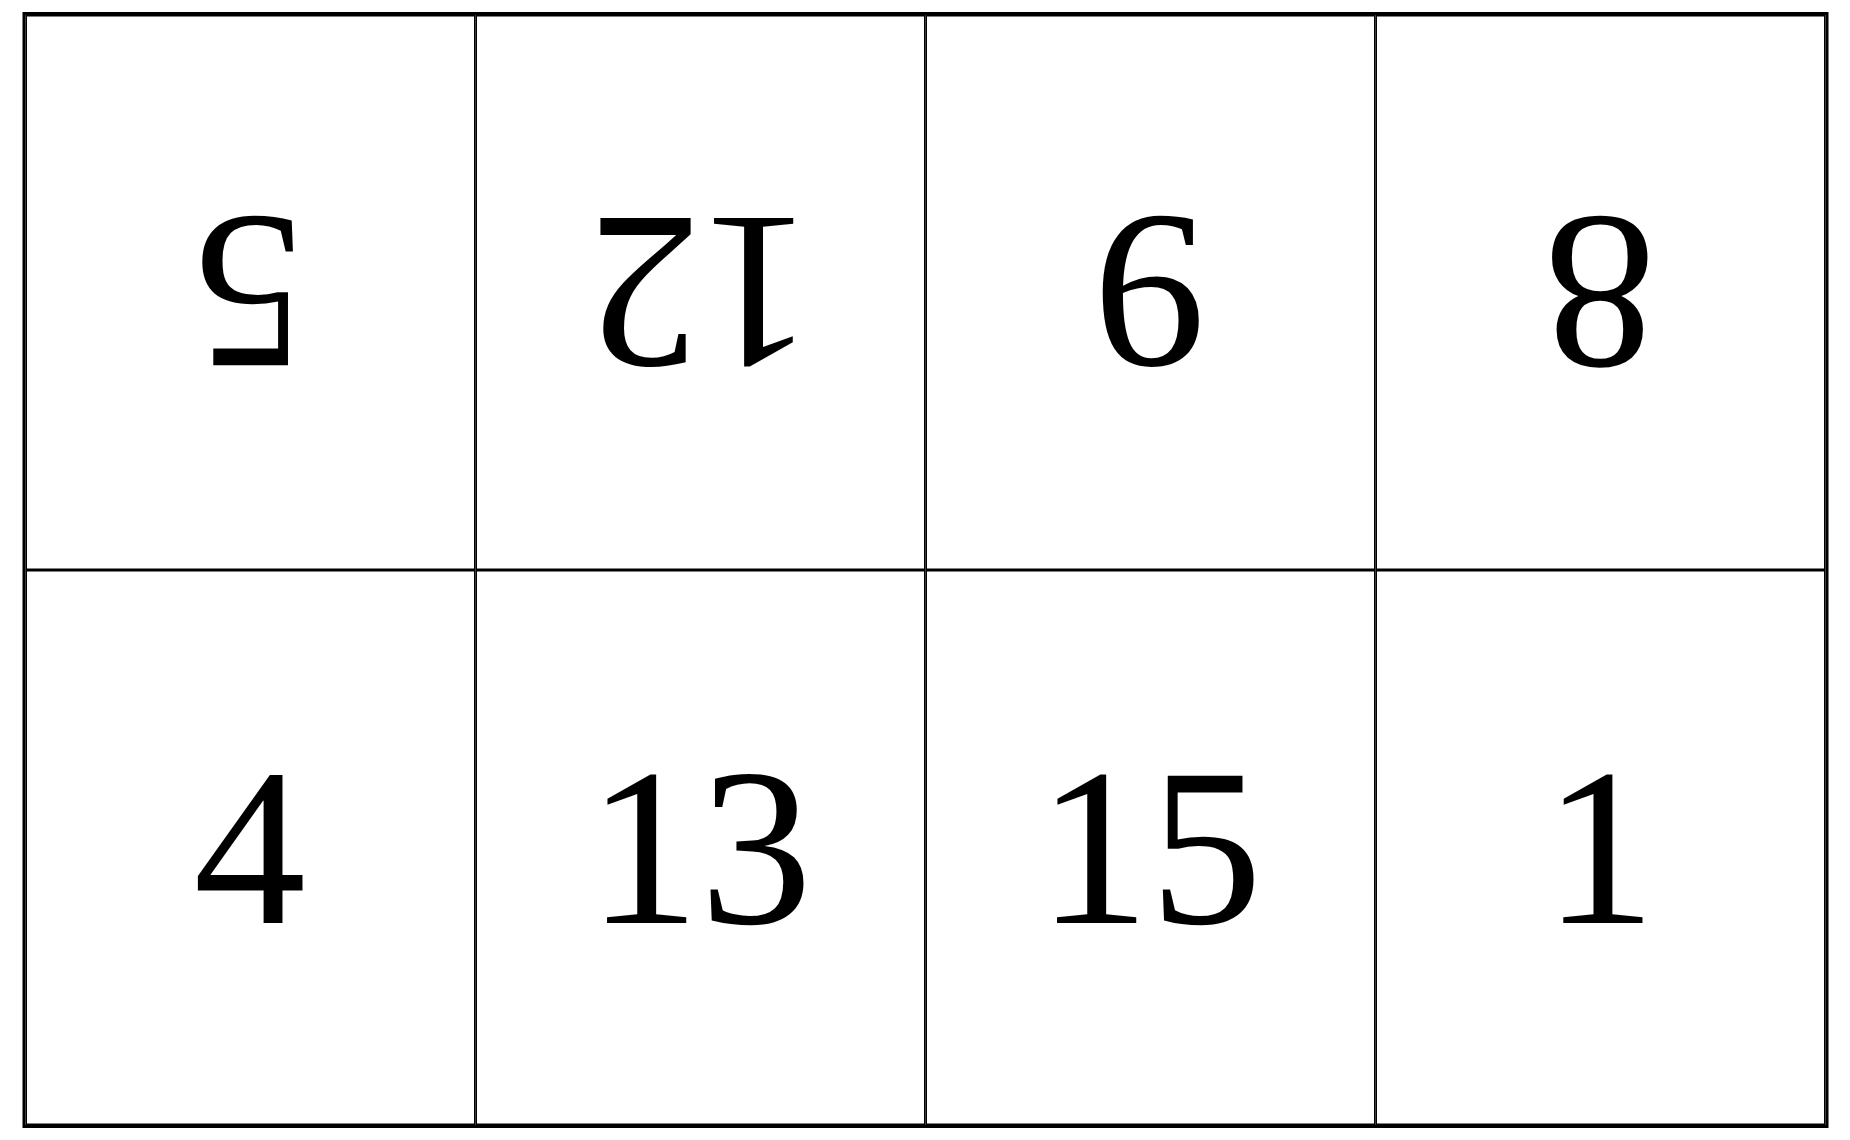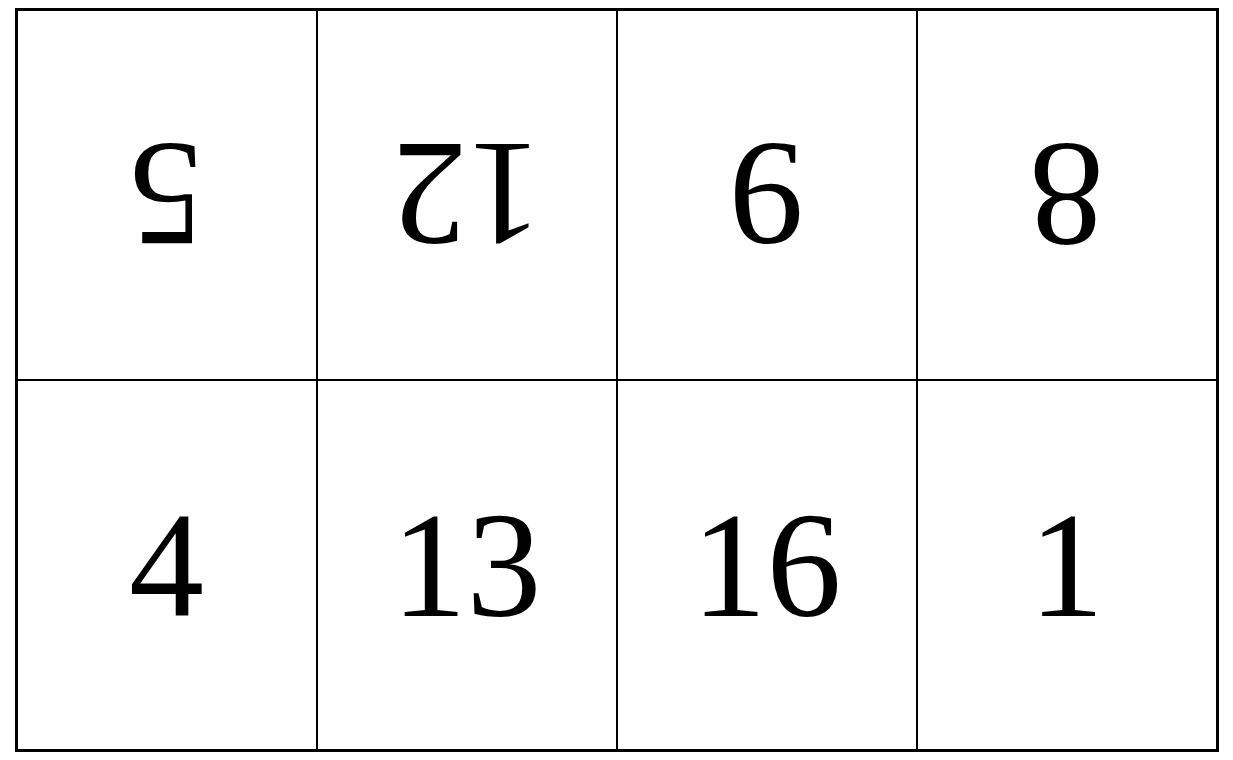--- a/index.html
+++ b/index.html
@@ -51,18 +51,18 @@
   <div class="cell">
     <span class="rotated">8</span>
   </div>
   <div class="cell">
     <span>4</span>
   </div>
   <div class="cell">
     <span>13</span>
   </div>
   <div class="cell">
-    <span>16</span>
+    <span>15</span>
   </div>
   <div class="cell">
     <span>1</span>
   </div>
 </div>
 
 </body></html>

